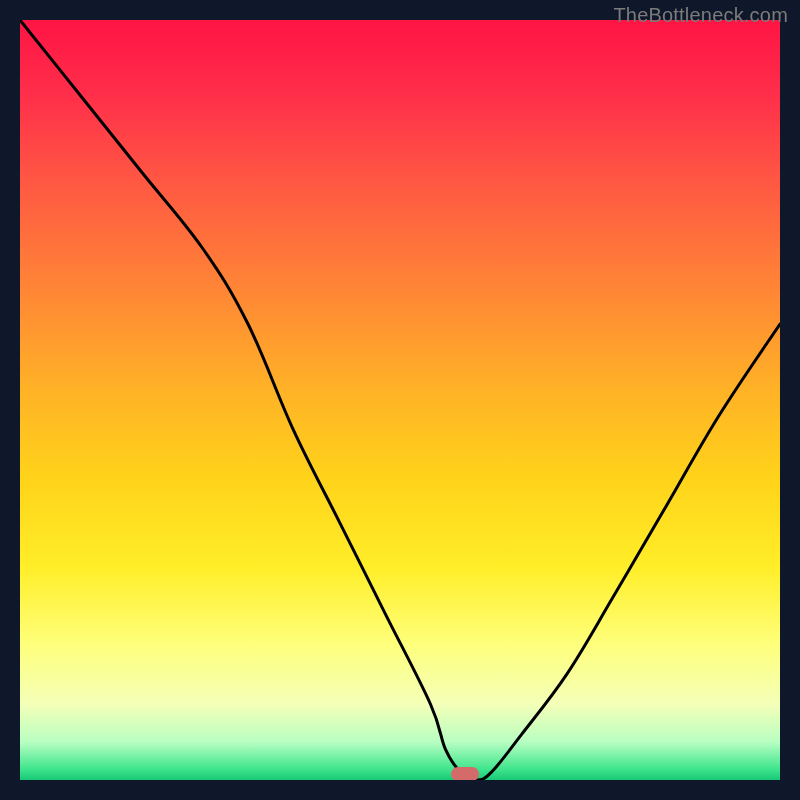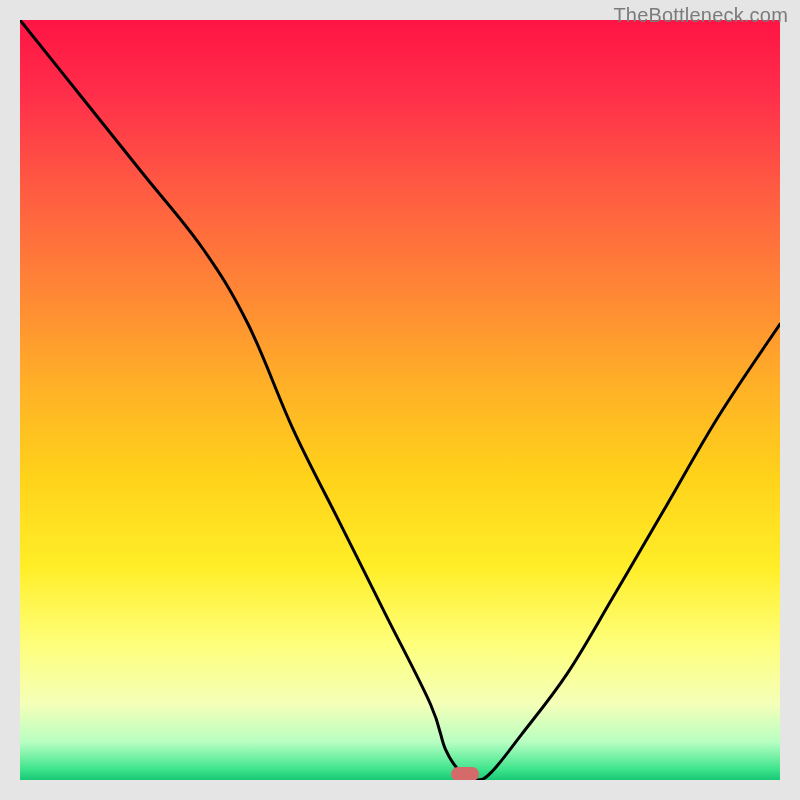--- a/index.html
+++ b/index.html
@@ -9,21 +9,21 @@
     height: 800px;
     background: #000;
     overflow: hidden;
   }
   .frame {
     position: absolute;
     left: 0;
     top: 0;
     width: 800px;
     height: 800px;
-    background: #e5e5e5;
+    background: #0f172a;
   }
   .plot {
     position: absolute;
     left: 20px;
     top: 20px;
     width: 760px;
     height: 760px;
     overflow: hidden;
   }
   .gradient {

